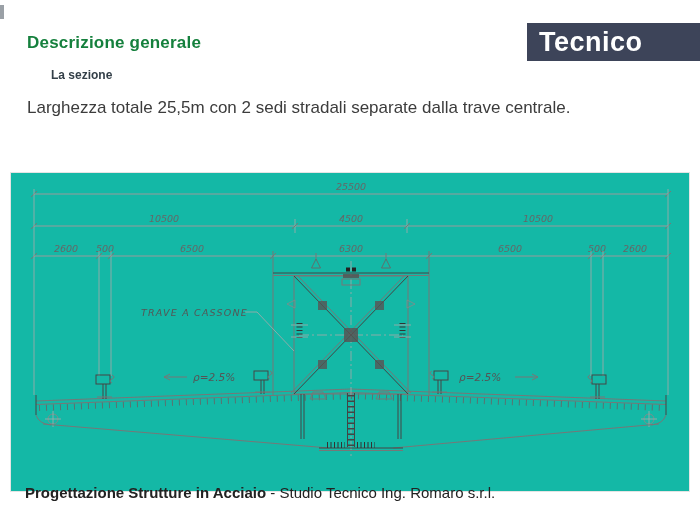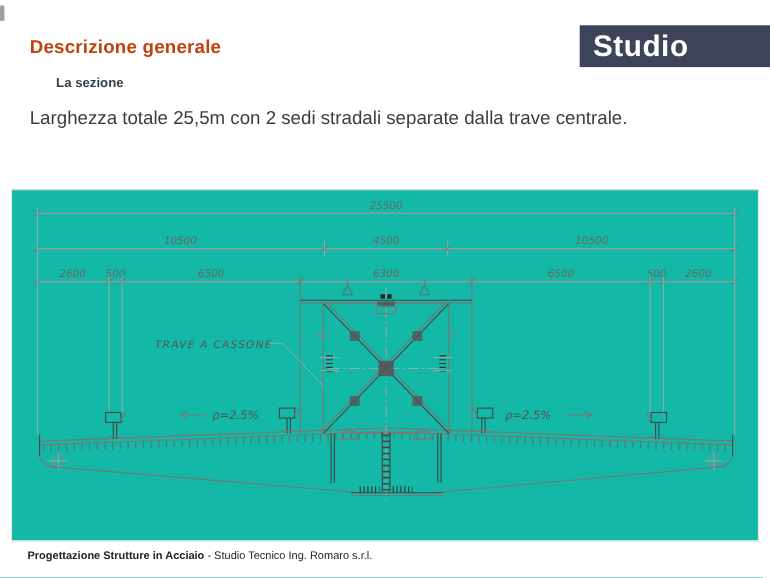--- a/index.html
+++ b/index.html
@@ -1,47 +1,47 @@
 <!DOCTYPE html>
 <html><head>
 <meta charset="utf-8">
 <style>
   html,body{margin:0;padding:0;}
   body{width:700px;height:525px;background:#ffffff;position:relative;overflow:hidden;
        font-family:"Liberation Sans",sans-serif;}
   .corner-notch{position:absolute;left:0;top:5px;width:4px;height:14px;background:#9aa0a6;}
-  .title{position:absolute;left:27px;top:33px;font-size:17px;font-weight:bold;color:#c2410c;letter-spacing:.2px;}
+  .title{position:absolute;left:27px;top:33px;font-size:17px;font-weight:bold;color:#15803d;letter-spacing:.2px;}
   .logo{position:absolute;right:0;top:23px;width:173px;height:38px;background:#3d4459;
         color:#fff;font-weight:bold;font-size:27px;line-height:38px;padding-left:12px;
         box-sizing:border-box;letter-spacing:.5px;}
   .subtitle{position:absolute;left:27px;top:68px;font-size:12px;font-weight:bold;color:#333f48;padding-left:24px;}
   .bodytext{position:absolute;left:27px;top:96px;width:652px;font-size:17px;color:#3c3c3c;line-height:1.4;}
   .bodytext p{margin:0 0 5px 0;}
   .drawing-frame{position:absolute;left:10px;top:172px;width:678px;height:318px;border:1px solid #e4e4e4;background:#14b8a6;}
   svg{display:block;}
   .dim-line{stroke:#9a9a9a;stroke-width:1;}
   .ext-line{stroke:#aaaaaa;stroke-width:0.8;}
   .tick{stroke:#777;stroke-width:1;}
   .dim-text{font-family:"DejaVu Sans",sans-serif;font-style:italic;font-size:9.5px;fill:#666;}
   .label-text{font-family:"DejaVu Sans",sans-serif;font-style:italic;font-size:9.5px;fill:#555;letter-spacing:1.2px;}
   .slope-text{font-family:"DejaVu Sans",sans-serif;font-style:italic;font-size:10.5px;fill:#555;}
   .steel{stroke:#777;stroke-width:1;fill:none;}
   .steel-dark{stroke:#444;stroke-width:1;fill:none;}
   .centerline{stroke:#aaa;stroke-width:0.8;stroke-dasharray:10 3 2 3;}
-  .footer{position:absolute;left:25px;top:500px;font-size:10px;color:#222;}
+  .footer{position:absolute;left:25px;top:484px;font-size:15px;color:#222;}
   .footer b{font-weight:bold;}
 </style>
 </head>
 <body>
 
 <div class="corner-notch"></div>
 
 <div class="title">Descrizione generale</div>
 
-<div class="logo">Studio</div>
+<div class="logo">Tecnico</div>
 
 <div class="subtitle">La sezione</div>
 
 <div class="bodytext">
   <p>Larghezza totale 25,5m con 2 sedi stradali separate dalla trave centrale.</p>
 </div>
 
 <div class="drawing-frame">
 <svg width="678" height="318" viewBox="0 0 678 318">
 

